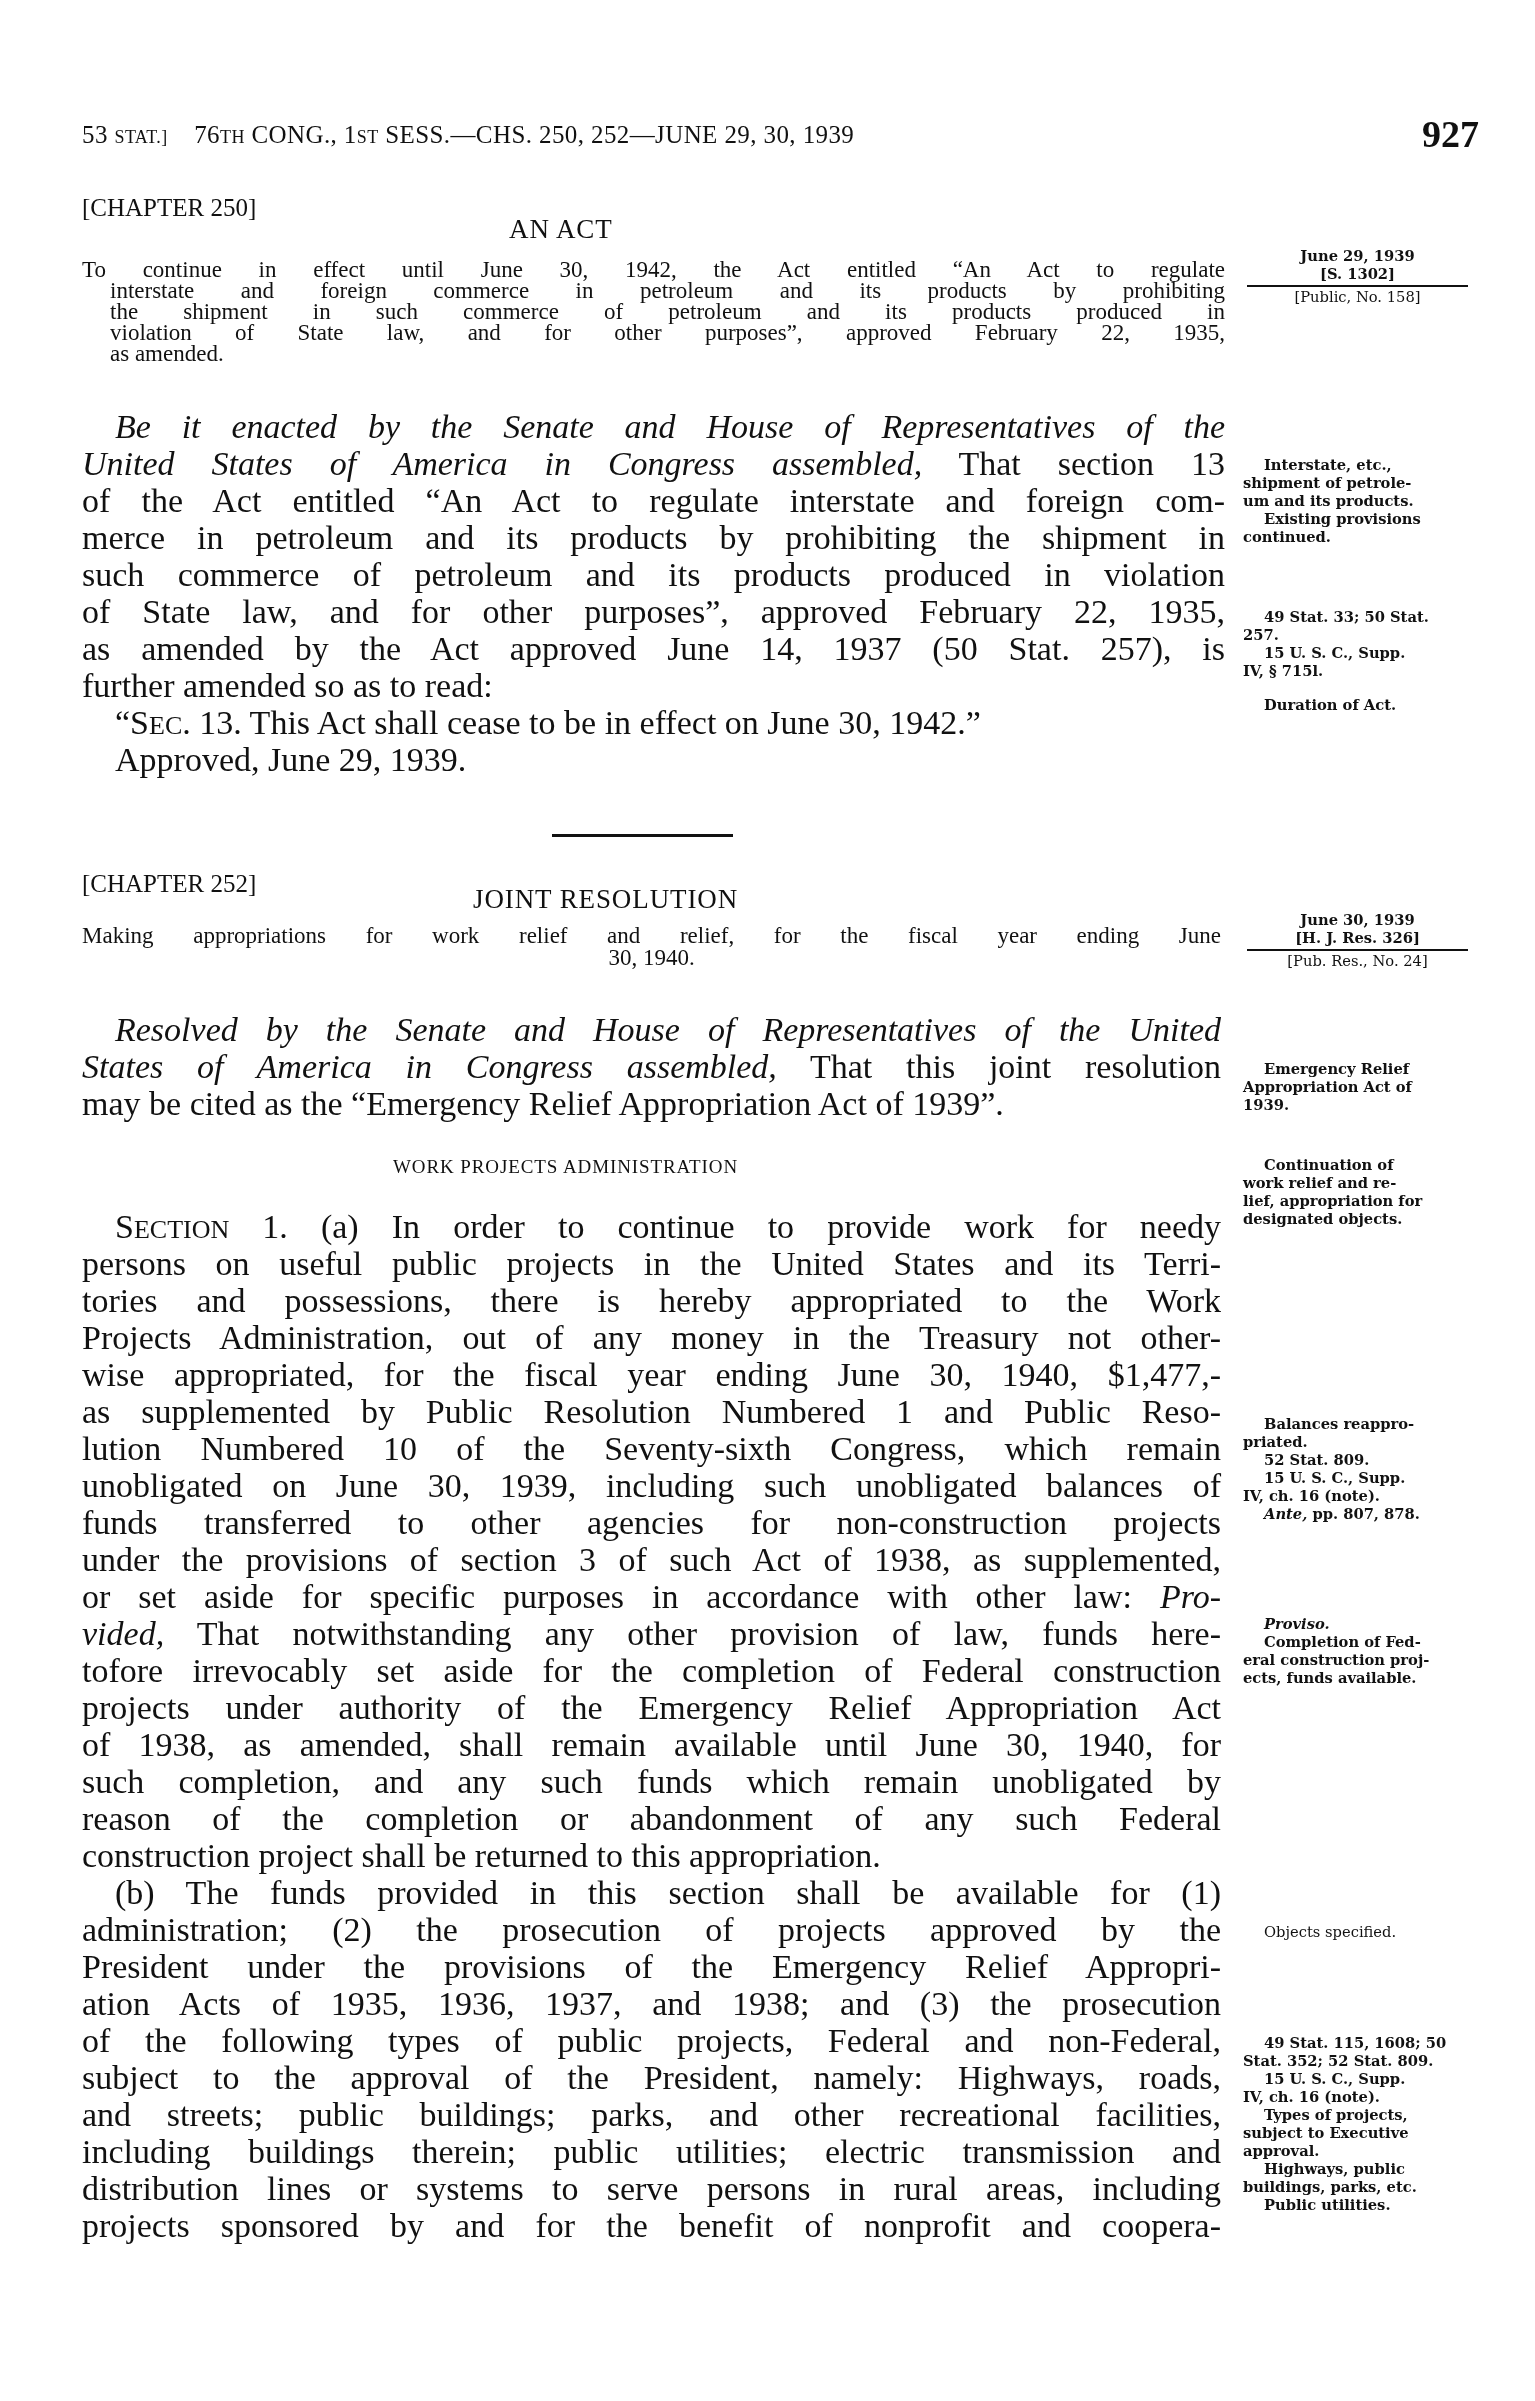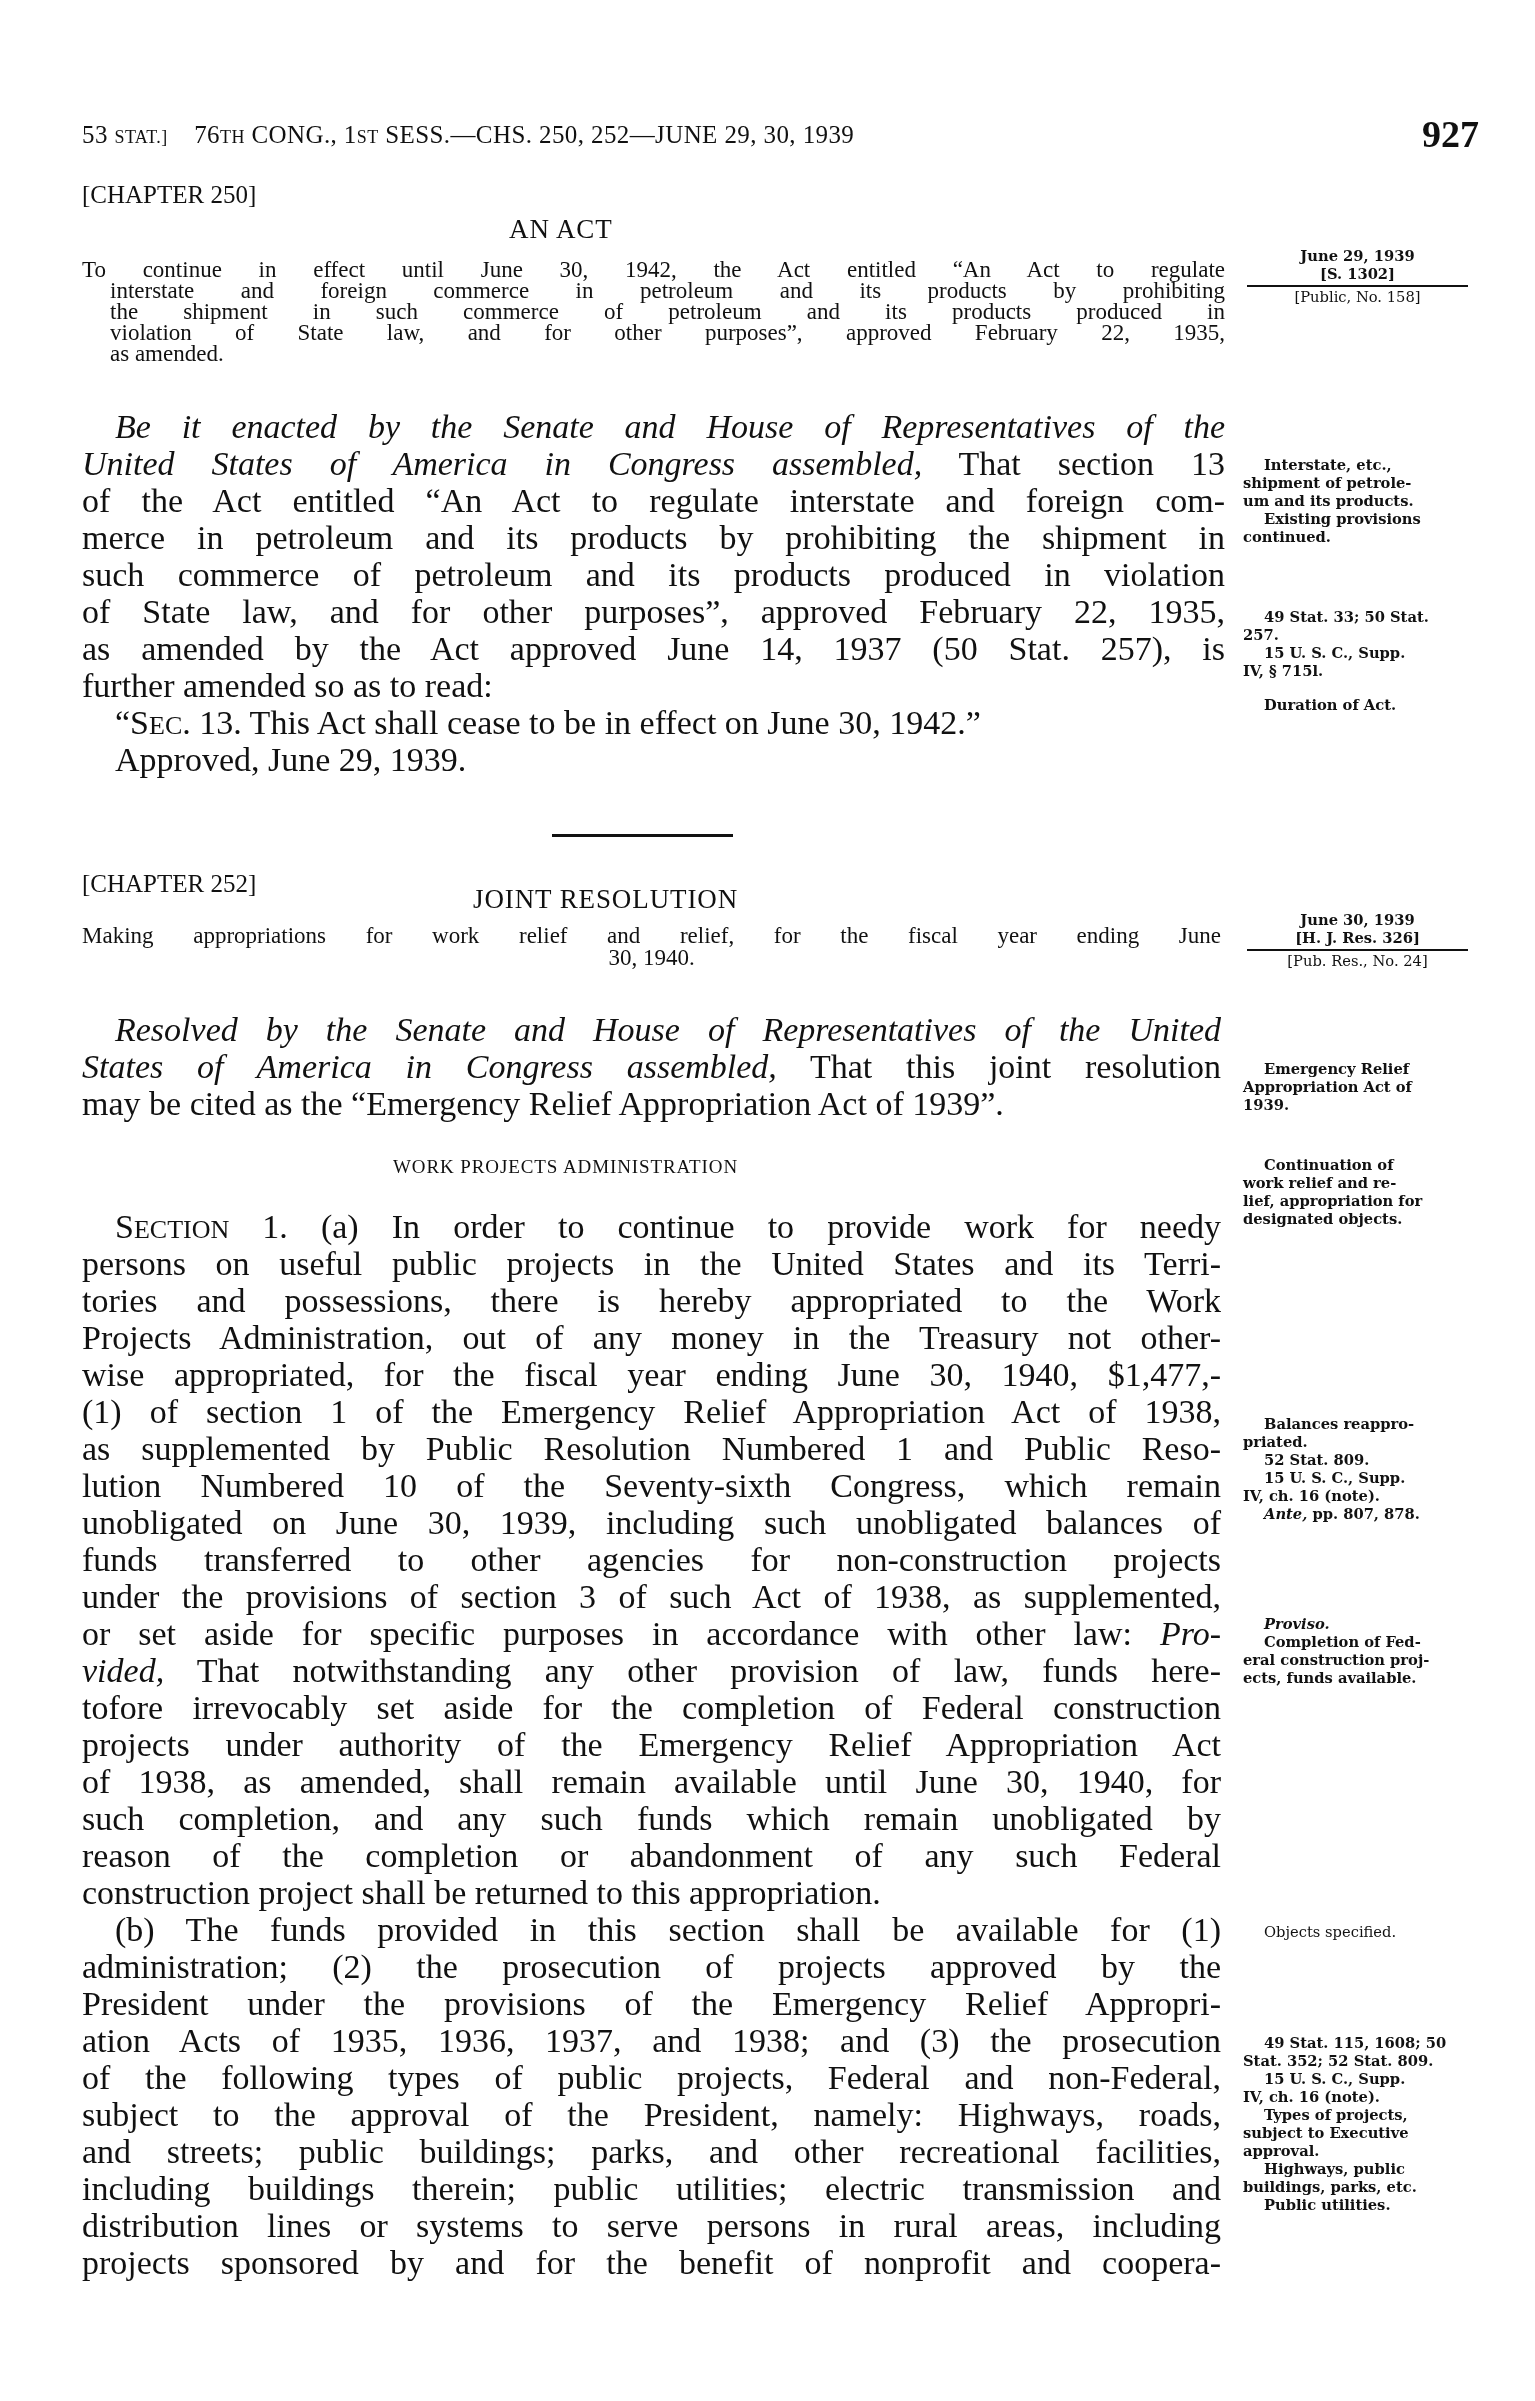--- a/index.html
+++ b/index.html
@@ -27,21 +27,21 @@
 <body>
 
 <div class="abs hdr" style="left:82px; top:121px;">
   <span>53</span>
   <span class="sc">STAT.]</span>
   &nbsp;&nbsp;
   <span>76<span class="sc">TH</span> CONG., 1<span class="sc">ST</span> SESS.</span><span>—CHS. 250, 252—JUNE 29, 30, 1939</span>
 </div>
 <div class="abs pageno" style="left:1422px; top:112px;">927</div>
 
-<div class="abs chap" style="left:82px; top:181px;text-align:right;">[CHAPTER 250]</div>
+<div class="abs chap" style="left:82px; top:194px;text-align:right;">[CHAPTER 250]</div>
 <div class="abs heading" style="left:509px; top:214px;">AN ACT</div>
 
 <div class="abs" style="left:82px; top:257px; width:1143px;">
   <div class="title-line" style="height:21px;">To continue in effect until June 30, 1942, the Act entitled “An Act to regulate</div>
   <div class="title-line" style="height:21px; padding-left:28px;">interstate and foreign commerce in petroleum and its products by prohibiting</div>
   <div class="title-line" style="height:21px; padding-left:28px;">the shipment in such commerce of petroleum and its products produced in</div>
   <div class="title-line" style="height:21px; padding-left:28px;">violation of State law, and for other purposes”, approved February 22, 1935,</div>
   <div class="title-line last" style="height:21px; padding-left:28px;">as amended.</div>
 </div>
 
@@ -112,21 +112,20 @@
 </div>
 
 <div class="abs section-caps" style="left:393px; top:1156px;">WORK PROJECTS ADMINISTRATION</div>
 
 <div class="abs" style="left:82px; top:1208px; width:1139px;">
   <div class="body-line" style="height:37px; padding-left:33px;"><span>S<span class="sc-body">ECTION</span> 1.</span><span> (a) In order to continue to provide work for needy</span></div>
   <div class="body-line" style="height:37px;">persons on useful public projects in the United States and its Terri-</div>
   <div class="body-line" style="height:37px;">tories and possessions, there is hereby appropriated to the Work</div>
   <div class="body-line" style="height:37px;">Projects Administration, out of any money in the Treasury not other-</div>
   <div class="body-line" style="height:37px;">wise appropriated, for the fiscal year ending June 30, 1940, $1,477,-</div>
-  <div class="body-line" style="height:37px;">(1) of section 1 of the Emergency Relief Appropriation Act of 1938,</div>
   <div class="body-line" style="height:37px;">as supplemented by Public Resolution Numbered 1 and Public Reso-</div>
   <div class="body-line" style="height:37px;">lution Numbered 10 of the Seventy-sixth Congress, which remain</div>
   <div class="body-line" style="height:37px;">unobligated on June 30, 1939, including such unobligated balances of</div>
   <div class="body-line" style="height:37px;">funds transferred to other agencies for non-construction projects</div>
   <div class="body-line" style="height:37px;">under the provisions of section 3 of such Act of 1938, as supplemented,</div>
   <div class="body-line" style="height:37px;"><span>or set aside for specific purposes in accordance with other law: </span><span class="it">Pro-</span></div>
   <div class="body-line" style="height:37px;"><span class="it">vided,</span><span> That notwithstanding any other provision of law, funds here-</span></div>
   <div class="body-line" style="height:37px;">tofore irrevocably set aside for the completion of Federal construction</div>
   <div class="body-line" style="height:37px;">projects under authority of the Emergency Relief Appropriation Act</div>
   <div class="body-line" style="height:37px;">of 1938, as amended, shall remain available until June 30, 1940, for</div>

